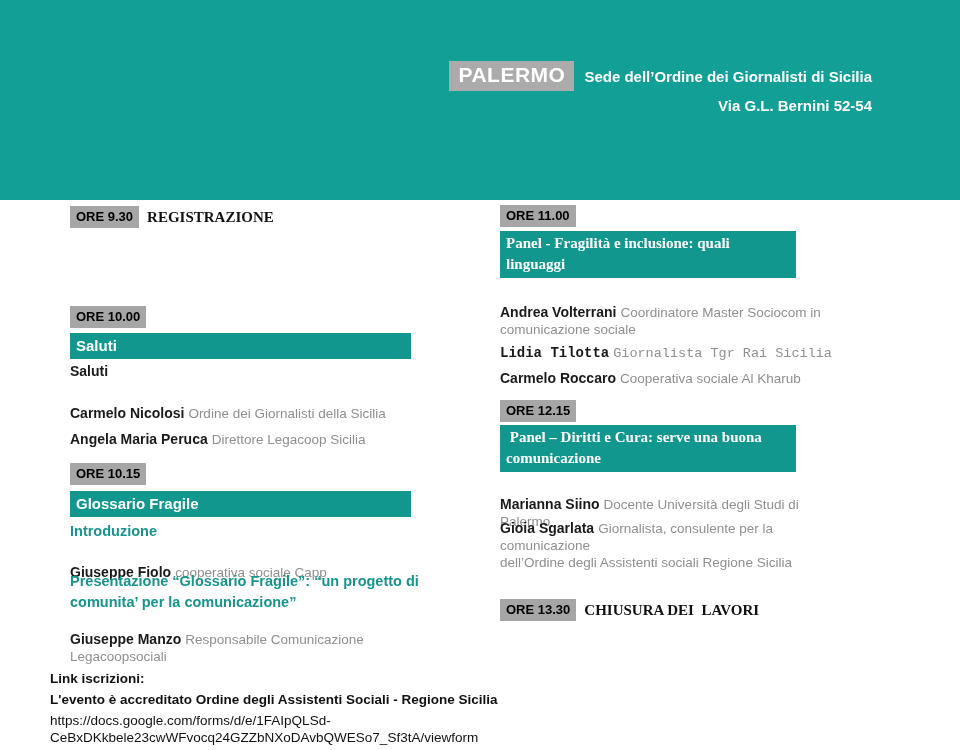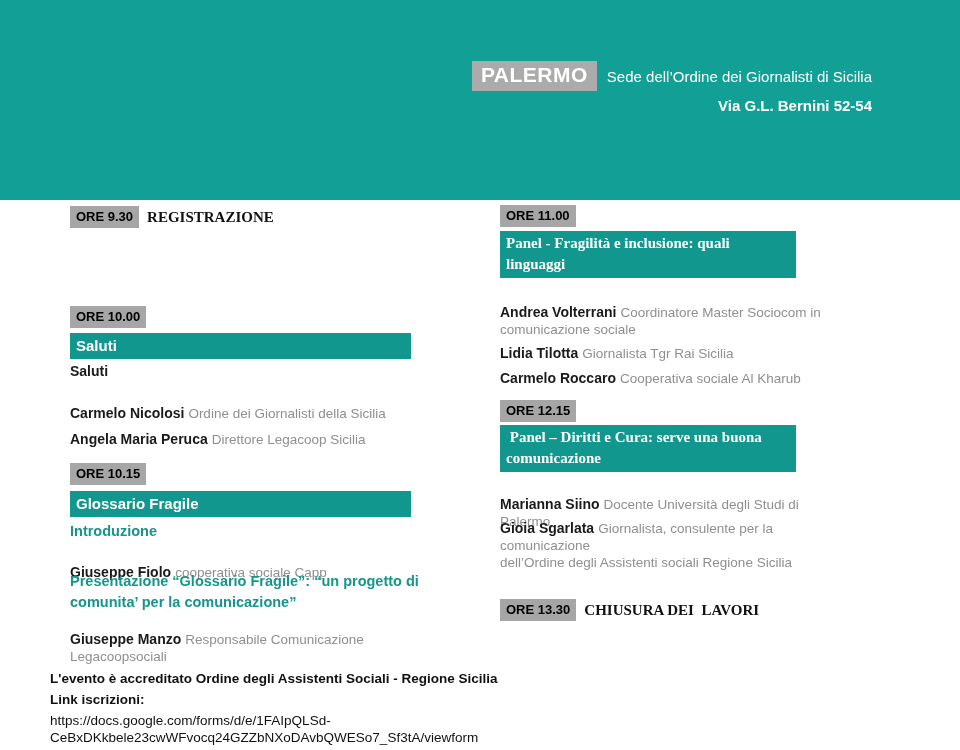--- a/index.html
+++ b/index.html
@@ -31,21 +31,21 @@
   }
   .city-box {
     background:#ABABAB;
     color:#ffffff;
     font-size:21px; font-weight:bold;
     padding:2px 9px 4px 9px;
     letter-spacing:0.5px;
   }
   .venue-text {
     color:#ffffff;
-    font-size:15px; font-weight:normal;
+    font-size:15px; font-weight:bold;
   }
   .address-text {
     position:absolute; top:97px; right:88px;
     color:#ffffff;
     font-size:15px; font-weight:bold;
   }
 
   
   .col { position:absolute; }
   .col-left  { left:70px;  width:365px; }
@@ -174,21 +174,21 @@
       <span class="time-badge">ORE 11.00</span>
     </div>
 
     <div class="abs teal-bar bar-right" style="top:231px;">Panel - Fragilità e inclusione: quali
 linguaggi</div>
 
     <div class="abs speaker" style="top:287px;">
       <span class="name">Andrea Volterrani</span><span>Coordinatore Master Sociocom in
 comunicazione sociale</span>
     </div>
-    <div class="abs speaker" style="top:328px;">
+    <div class="abs speaker" style="top:328px;font-family:Liberation Mono, monospace;">
       <span class="name">Lidia Tilotta</span><span>Giornalista Tgr Rai Sicilia</span>
     </div>
     <div class="abs speaker" style="top:353px;">
       <span class="name">Carmelo Roccaro</span><span>Cooperativa sociale Al Kharub</span>
     </div>
 
     <div class="abs" style="top:400px;">
       <span class="time-badge">ORE 12.15</span>
     </div>
 
@@ -202,19 +202,19 @@
       <span class="name">Gioia Sgarlata</span><span>Giornalista, consulente per la comunicazione
 dell’Ordine degli Assistenti sociali Regione Sicilia</span>
     </div>
 
     <div class="abs" style="top:599px;">
       <span class="time-badge">ORE 13.30</span><span class="slot-title">CHIUSURA DEI&nbsp; LAVORI</span>
     </div>
   </div>
 
   <div class="footer">
+    <div class="bold-line">Link iscrizioni:</div>
     <div class="bold-line">L'evento è accreditato Ordine degli Assistenti Sociali - Regione Sicilia</div>
-    <div class="bold-line">Link iscrizioni:</div>
     <div class="url-line">https://docs.google.com/forms/d/e/1FAIpQLSd-
 CeBxDKkbele23cwWFvocq24GZZbNXoDAvbQWESo7_Sf3tA/viewform</div>
   </div>
 
 </div>
 
 </body></html>

